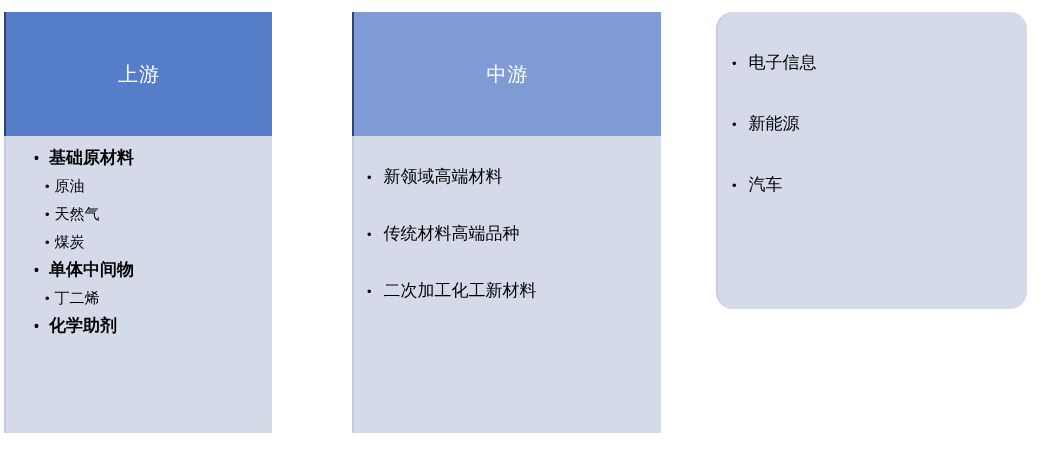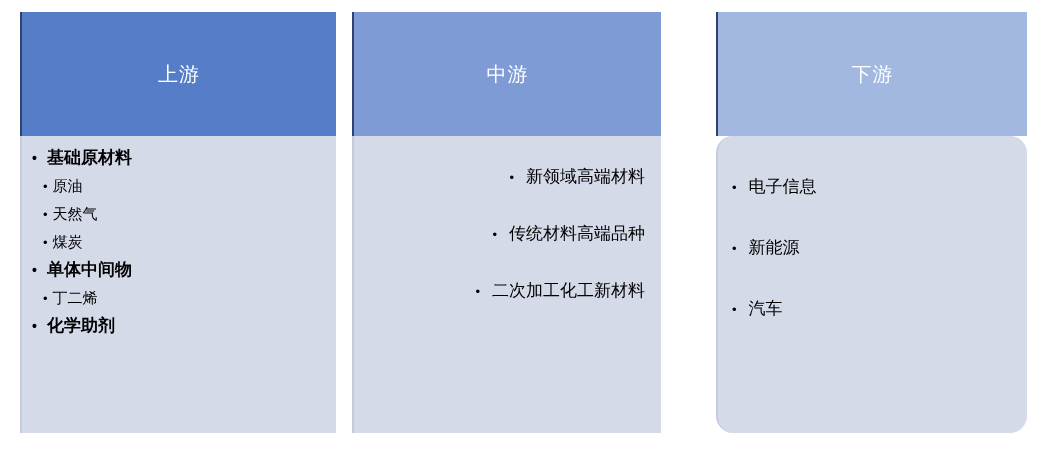--- a/index.html
+++ b/index.html
@@ -5,21 +5,21 @@
   html, body { margin: 0; padding: 0; }
   body {
     width: 1043px; height: 453px;
     background: #ffffff;
     font-family: "Liberation Sans", sans-serif;
     position: relative;
     overflow: hidden;
   }
   .canvas { position: absolute; left: 0; top: 0; width: 1043px; height: 453px; }
   .col { position: absolute; top: 12px; height: 421px; }
-  .col1 { left: 20px;  width: 316px; }
+  .col1 { left: 4px;  width: 268px; }
   .col2 { left: 352px; width: 309px; }
   .col3 { left: 716px; width: 311px; }
   .col-header {
     height: 124px;
     display: flex; align-items: center; justify-content: center;
     font-size: 20px; font-weight: 400; letter-spacing: 1px;
     border-left: 2px solid var(--edge, #2F4271);
     box-sizing: border-box;
   }
   .col-body {
@@ -27,28 +27,28 @@
     border-left: 2px solid #c4cbdf;
     box-sizing: border-box;
     overflow: hidden;
   }
   .item-list { list-style: none; margin: 0; padding: 0; }
   .item { display: block; white-space: nowrap; }
   .bullet { display: inline-block; }
   .bold { font-weight: 700; }
 
   
-  .col1 .col-body { padding: 8px 6px 0 10px; }
+  .col1 .col-body { padding: 8px 6px 0 28px; }
   .col1 .item.level1 { font-size: 17px; line-height: 27px; }
   .col1 .item.level2 { font-size: 15px; line-height: 27px; padding-left: 11px; }
   .col1 .level1 .bullet { font-size: 14px; margin-right: 10px; }
   .col1 .level2 .bullet { font-size: 13px; margin-right: 5px; }
 
   
-  .col2 .col-body { padding: 26px 16px 0 13px; text-align: right; }
+  .col2 .col-body { padding: 26px 16px 0 13px; }
   .col2 .item { font-size: 17px; line-height: 30px; margin-bottom: 26px; }
   .col2 .bullet { font-size: 13px; margin-right: 12px; }
 
   
   .col3 .col-body { padding: 36px 6px 0 14px; border-radius: 17px; }
   .col3 .item { font-size: 17px; line-height: 30px; margin-bottom: 30px; }
   .col3 .bullet { font-size: 13px; margin-right: 12px; }
 </style>
 </head>
 <body>
@@ -79,23 +79,20 @@
     <div class="col-body" style="background: rgb(213, 218, 233); color: rgb(0, 0, 0);">
       <ul class="item-list">
           <li class="item level1"><span class="bullet">•</span><span>新领域高端材料</span></li>
           <li class="item level1"><span class="bullet">•</span><span>传统材料高端品种</span></li>
           <li class="item level1"><span class="bullet">•</span><span>二次加工化工新材料</span></li>
         </ul>
     </div>
   </div>
 
   <div class="col col3">
-    <div class="col-header" style="background: rgb(162, 184, 224); color: rgb(255, 255, 255);">
-      <span>下游</span>
-    </div>
     <div class="col-body" style="background: rgb(213, 218, 233); color: rgb(0, 0, 0);">
       <ul class="item-list">
           <li class="item level1"><span class="bullet">•</span><span>电子信息</span></li>
           <li class="item level1"><span class="bullet">•</span><span>新能源</span></li>
           <li class="item level1"><span class="bullet">•</span><span>汽车</span></li>
         </ul>
     </div>
   </div>
 
 </div>

